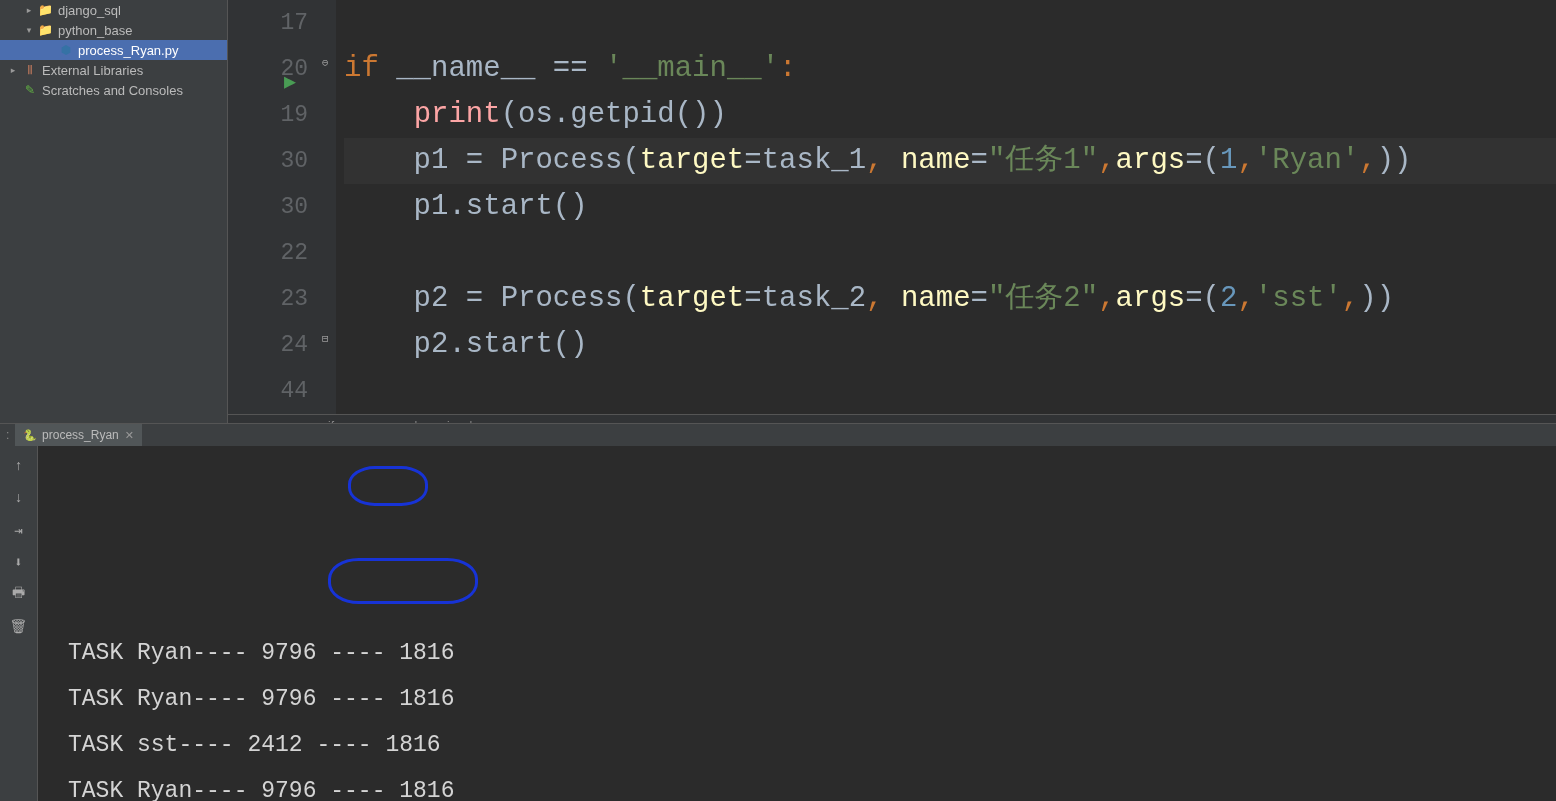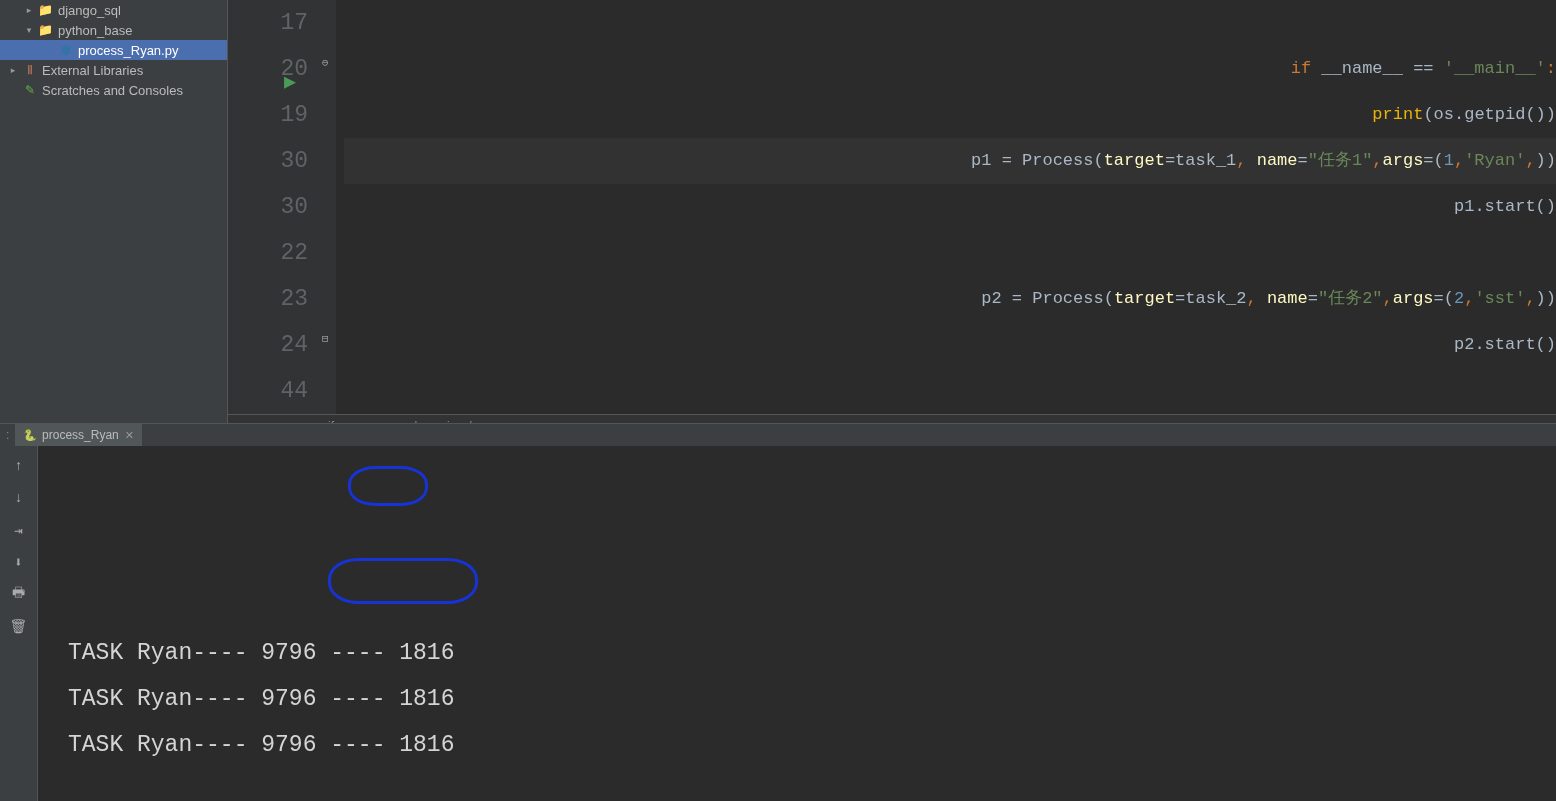--- a/index.html
+++ b/index.html
@@ -80,35 +80,34 @@
       position: relative;
     }
     .fold-marker {
       position: absolute;
       left: 2px;
       color: #999;
       font-size: 11px;
     }
     .code {
       flex: 1;
-      font-size: 17px;
+      font-size: 29px;
       line-height: 46px;
       padding-left: 8px;
       white-space: pre;
       position: relative;
-      text-align: right;
     }
     .code-line { height: 46px; }
     .code-line.current { background: #323232; }
     .kw { color: #cc7832; }
     .ident { color: #a9b7c6; }
     .str { color: #6a8759; }
     .num { color: #6897bb; }
     .param { color: #fef9c3; }
-    .builtin { color: #eab308; }
+    .builtin { color: #fca5a5; }
     .punc { color: #cc7832; }
     .plain { color: #a9b7c6; }
     .breadcrumb {
       height: 22px;
       background: #313335;
       border-top: 1px solid #555;
       font-family: -apple-system, 'Segoe UI', sans-serif;
       font-size: 12px;
       color: #888;
       padding-left: 100px;
@@ -245,17 +244,17 @@
         <span class="tb-icon">↑</span>
         <span class="tb-icon">↓</span>
         <span class="tb-icon">⇥</span>
         <span class="tb-icon">⬇</span>
         <span class="tb-icon">🖶</span>
         <span class="tb-icon">🗑</span>
       </div>
       <div class="console">
         <div class="annotation" style="top: 20px; left: 310px; width: 80px; height: 40px; border-radius: 26.6667px / 18.1818px;"></div>
         <div class="annotation" style="top: 112px; left: 290px; width: 150px; height: 46px; border-radius: 30.6667px / 20.9091px;"></div>
-      <div class="console-line">TASK Ryan---- 9796 ---- 1816</div><div class="console-line">TASK Ryan---- 9796 ---- 1816</div><div class="console-line">TASK Ryan---- 9796 ---- 1816</div></div>
+      <div class="console-line">TASK Ryan---- 9796 ---- 1816</div><div class="console-line">TASK Ryan---- 9796 ---- 1816</div><div class="console-line">TASK sst---- 2412 ---- 1816</div><div class="console-line">TASK Ryan---- 9796 ---- 1816</div></div>
 
     </div>
   </div>
 </div>
 
 </body></html>

